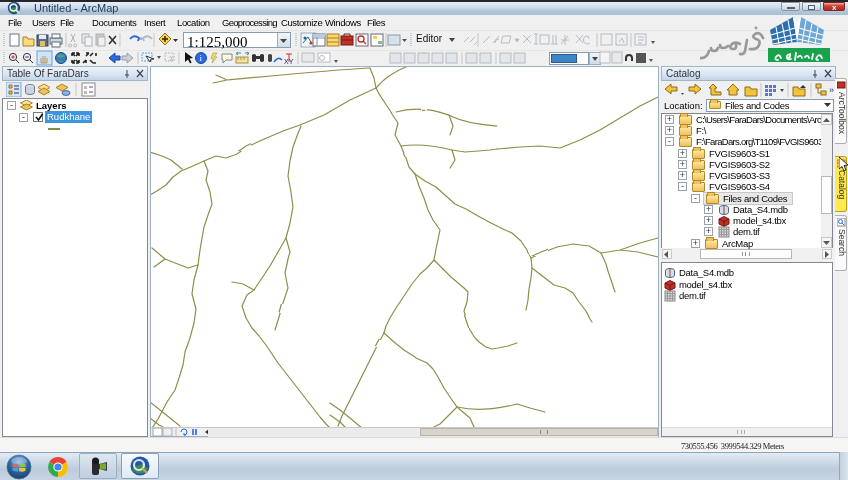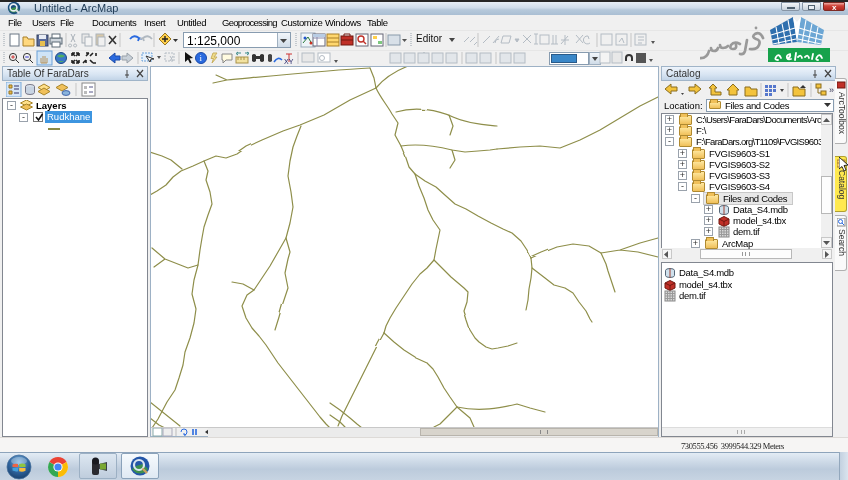--- a/index.html
+++ b/index.html
@@ -17,21 +17,21 @@
   
   #tb1 { left:0; top:30px; width:848px; height:20px; background:#f0f0f0; border-top:1px solid #e6e6e6; }
   #tb2 { left:0; top:50px; width:848px; height:16px; background:#f0f0f0; border-top:1px solid #e6e6e6; }
   
   .panelhead { background:linear-gradient(180deg,#eef4fb 0%,#d7e4f2 60%,#c2d4e7 100%); border:1px solid #a0b4c8; font-size:11px; color:#333; }
   #toc { left:2px; top:66px; width:146px; height:371px; background:#f0f0f0; }
   #map { left:150px; top:66px; width:509px; height:371px; background:#fff; border:1px solid #9db1c5; }
   #cat { left:661px; top:66px; width:175px; height:371px; background:#f0f0f0; }
   #tabs { left:836px; top:66px; width:12px; height:371px; background:#f0f0f0; }
   .white { background:#fff; border:1px solid #828790; }
-  .t10 { font-size:12px; color:#000; white-space:nowrap; }
+  .t10 { font-size:15px; color:#000; white-space:nowrap;font-family:Liberation Serif, serif; }
   .t11 { font-size:9.5px; letter-spacing:-0.3px; color:#000; white-space:nowrap; }
   
   .folder { width:13px; height:10px; background:linear-gradient(180deg,#ffe9a2,#f0c05a); border:1px solid #b08a30; border-radius:1px; }
   .folder:before { content:""; position:absolute; left:0; top:-3px; width:6px; height:3px; background:#f0c05a; border:1px solid #b08a30; border-bottom:none; border-radius:1px 1px 0 0; }
   .pm { width:9px; height:9px; background:#fff; border:1px solid #9aa2ac; font-size:9px; line-height:7px; text-align:center; color:#333; }
   
   #status { left:0; top:437px; width:848px; height:15px; background:#f6f5f4; border-top:1px solid #dddad7; }
   
   #taskbar { left:0; top:452px; width:848px; height:28px;
     background:linear-gradient(180deg,#e3ecf5 0%,#cfdbe8 30%,#bccbdc 60%,#c7d4e2 100%);
@@ -60,25 +60,25 @@
 <div class="abs" style="left:823px;top:2px;width:22px;height:9px;background:linear-gradient(180deg,#f0b0a8,#d04238 40%,#b02820);border:1px solid #7e2a24;border-radius:0 0 2px 2px;">
     <div class="abs" style="left:8px;top:1px;color:#fff;font-size:8px;font-weight:bold;line-height:7px;">x</div>
   </div>
 
 <div id="menubar" class="abs">
   <span style="left:8px">File</span>
   <span style="left:32px">Users</span>
   <span style="left:60px">File</span>
   <span style="left:92px">Documents</span>
   <span style="left:144px">Insert</span>
-  <span style="left:177px">Untitled</span>
+  <span style="left:177px">Location</span>
   <span style="left:222px;letter-spacing:-0.7px">Geoprocessing</span>
   <span style="left:281px">Customize</span>
   <span style="left:325px">Windows</span>
-  <span style="left:367px">Table</span>
+  <span style="left:367px">Files</span>
 </div>
 
 <div id="tb1" class="abs"></div>
 <svg class="abs" style="left:0;top:30px" width="848" height="20" viewBox="0 0 848 20" id="tb1svg">
 
   <line x1="4" y1="3" x2="4" y2="17" stroke="#9aa4ae" stroke-width="1" stroke-dasharray="1 1"></line>
 
   <rect x="10" y="4" width="9" height="12" fill="#fff" stroke="#6a7684"></rect>
 
   <path d="M23 7 h4 l1 2 h6 v7 h-11 z" fill="#ffd87e" stroke="#a87f28"></path>

